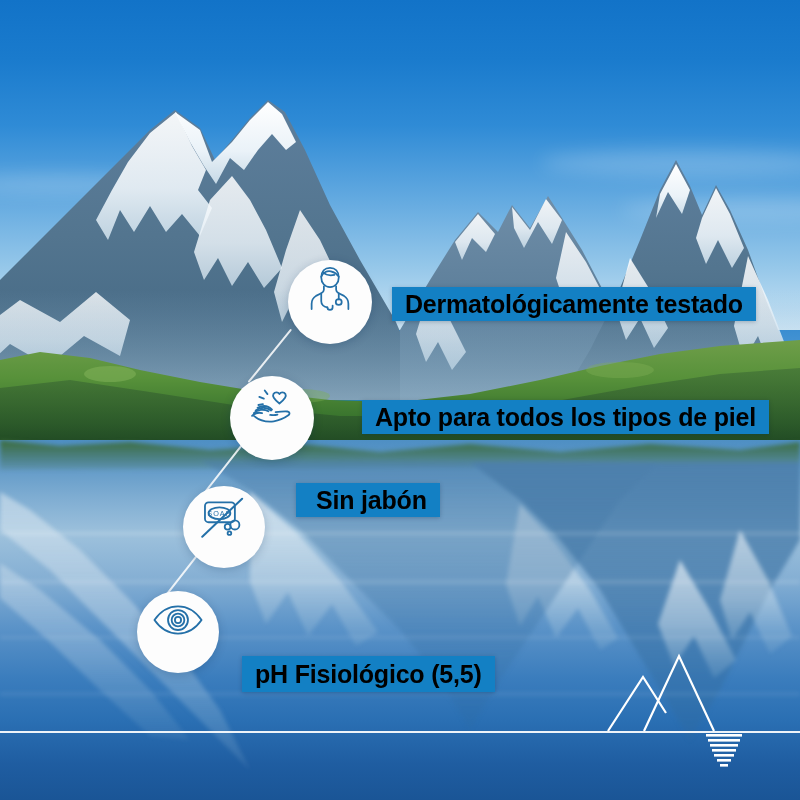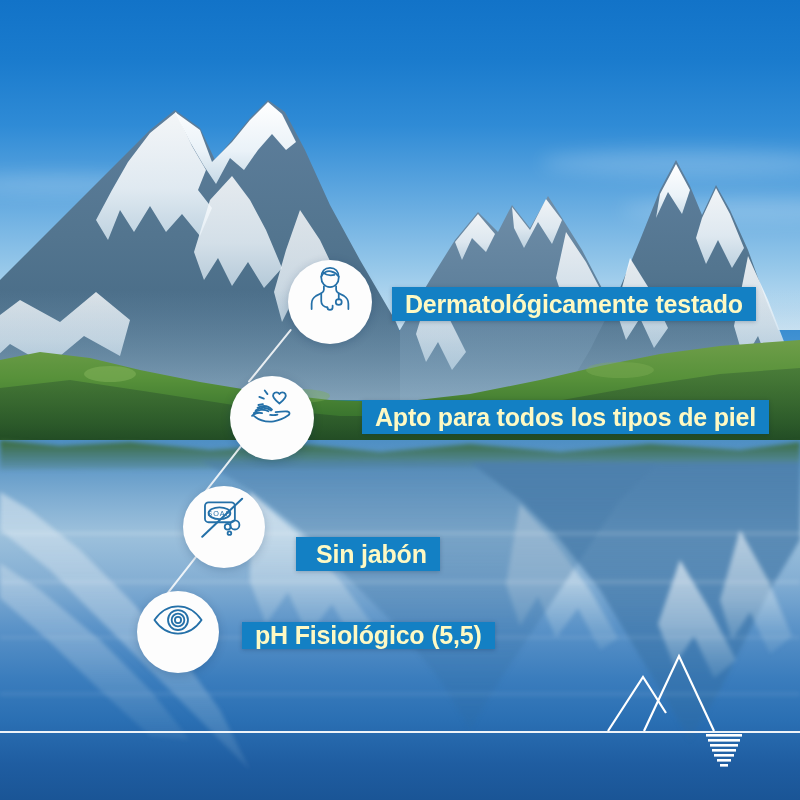--- a/index.html
+++ b/index.html
@@ -48,21 +48,21 @@
   }
   .badge svg{display:block;}
 
   
   .conn{position:absolute;background:rgba(255,255,255,.85);transform-origin:0 0;height:2px;border-radius:1px;}
 
   
   .chip{
     position:absolute;
     background:#1380c4;
-    color:#fef9c3;
+    color:#000000;
     font-weight:bold;
     letter-spacing:-0.2px;
     display:flex;align-items:center;
     padding:0 13px;
     white-space:nowrap;
     box-shadow:0 1px 4px rgba(0,30,60,.25);
   }
 
   
   .logoline{
@@ -258,25 +258,25 @@
   </div>
 
   <div class="chip" style="left:392px;top:287px;height:34px;font-size:25px;">
     <span>Dermatológicamente testado</span>
   </div>
 
   <div class="chip" style="left:342px;top:400px;height:34px;font-size:25px;margin-left:20px;">
     <span>Apto para todos los tipos de piel</span>
   </div>
 
-  <div class="chip" style="left:296px;top:537px;height:34px;font-size:25px;padding-left:20px;">
+  <div class="chip" style="left:296px;top:483px;height:34px;font-size:25px;padding-left:20px;">
     <span>Sin jabón</span>
   </div>
 
-  <div class="chip" style="left:242px;top:622px;height:27px;font-size:25px;">
+  <div class="chip" style="left:242px;top:656px;height:36px;font-size:25px;">
     <span>pH Fisiológico (5,5)</span>
   </div>
 
   <div class="logoline"></div>
   <svg class="logo" viewBox="0 0 180 120">
     <g stroke="#ffffff" stroke-width="2.2" fill="none" stroke-linejoin="miter">
       <path d="M12 83 L47 29 L70 65"></path>
       <path d="M48 83 L83 8 L118 83"></path>
     </g>
     <g fill="#ffffff">

